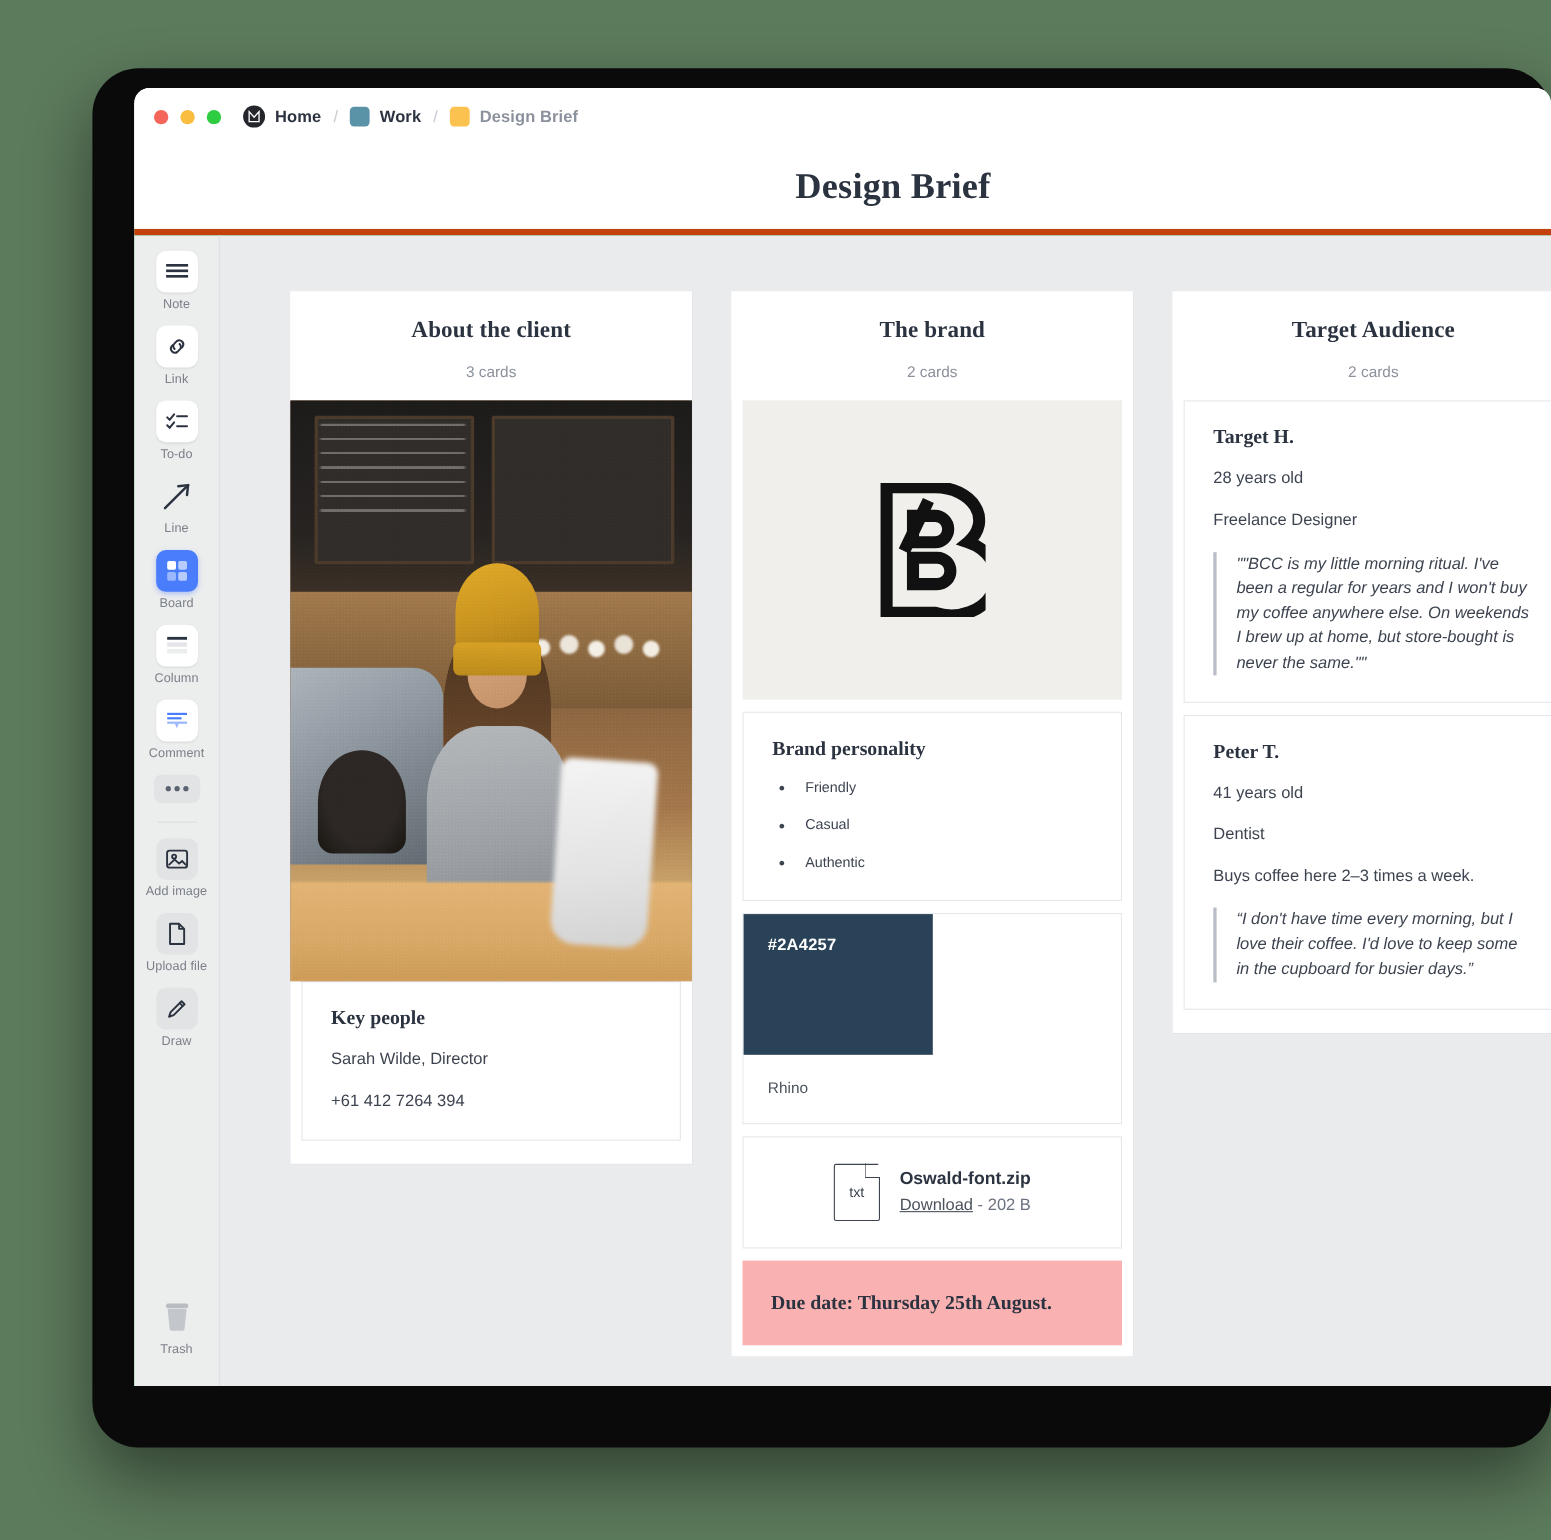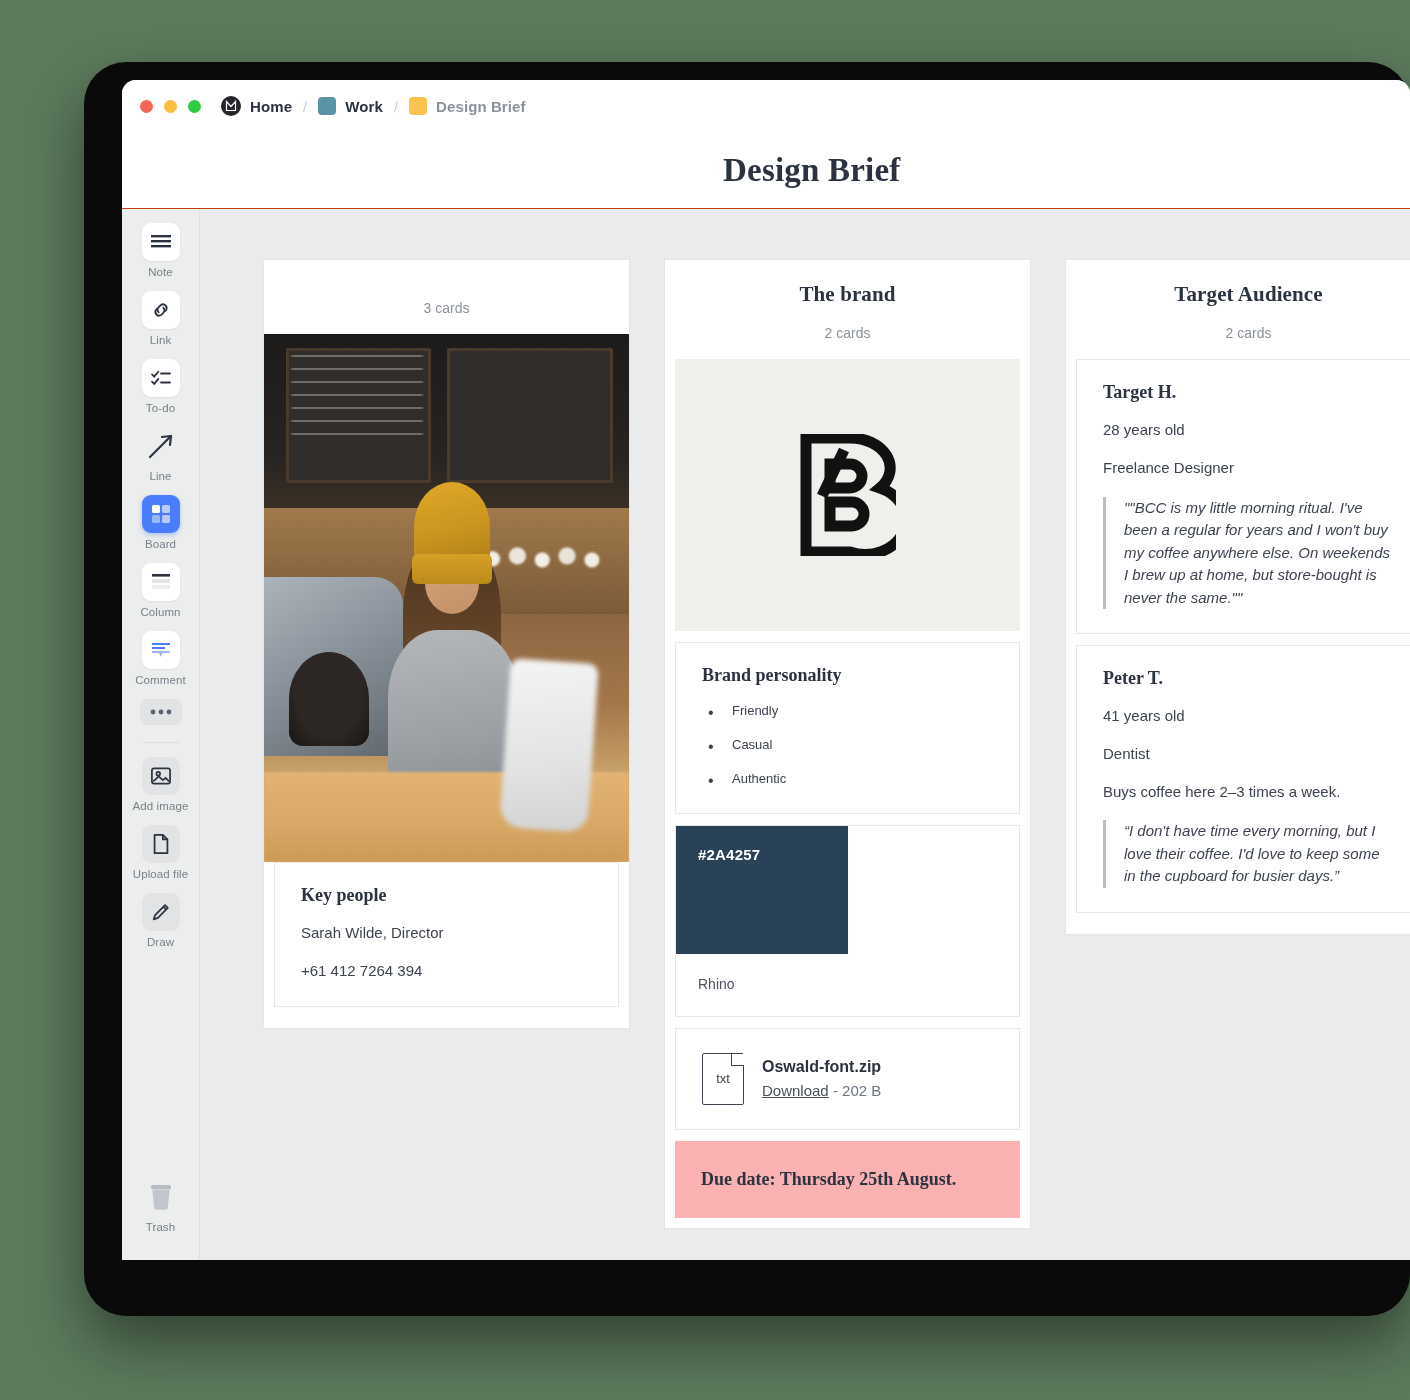--- a/index.html
+++ b/index.html
@@ -82,21 +82,21 @@
     left: 50%;
     transform: translateX(-43px);
     white-space: nowrap;
   }
 
   
   #app-body {
     display: flex;
     height: calc(100% - 128px);
     background: #22c55e;
-    border-top: 1px solid #c2410c;
+    border-top: 6px solid #c2410c;
   }
 
   
   #sidebar {
     width: 78px;
     background: #eceded;
     border-right: 1px solid #dfe0e3;
     display: flex; flex-direction: column; align-items: center;
     padding-top: 14px;
     flex: 0 0 78px;
@@ -322,21 +322,21 @@
     height: 128px;
     padding: 20px 0 0 22px;
     font-size: 15px; font-weight: 700; letter-spacing:.2px;
   }
   .swatch-name {
     padding: 22px 0 24px 22px;
     font-size: 14px; color: #4b525d; background:#fff;
   }
 
   
-  .attach-row { display:flex; align-items:center; gap: 18px; }
+  .attach-row { display:flex; align-items:center; gap: 18px; justify-content: center; }
   .file-glyph {
     width: 42px; height: 52px;
     border: 1.6px solid #3d4450;
     border-radius: 2px;
     position: relative;
     display:flex; align-items:center; justify-content:center;
     font-size: 13px; color: #3d4450;
     flex: 0 0 auto;
     background:#fff;
   }
@@ -558,20 +558,21 @@
           </svg>
         </div>
         <div class="tool-label">Trash</div>
       </div>
     </div>
 
     <div id="canvas">
 
       <div class="column">
         <div class="col-head">
+          <div class="col-title">About the client</div>
           <div class="col-count">3 cards</div>
         </div>
         <div class="col-body">
 
           <div id="client-photo">
             <div class="ph-bg"></div>
             <div class="ph-board">
                 <div class="ph-menu-lines"></div>
               </div>
             <div class="ph-shelf"></div>

